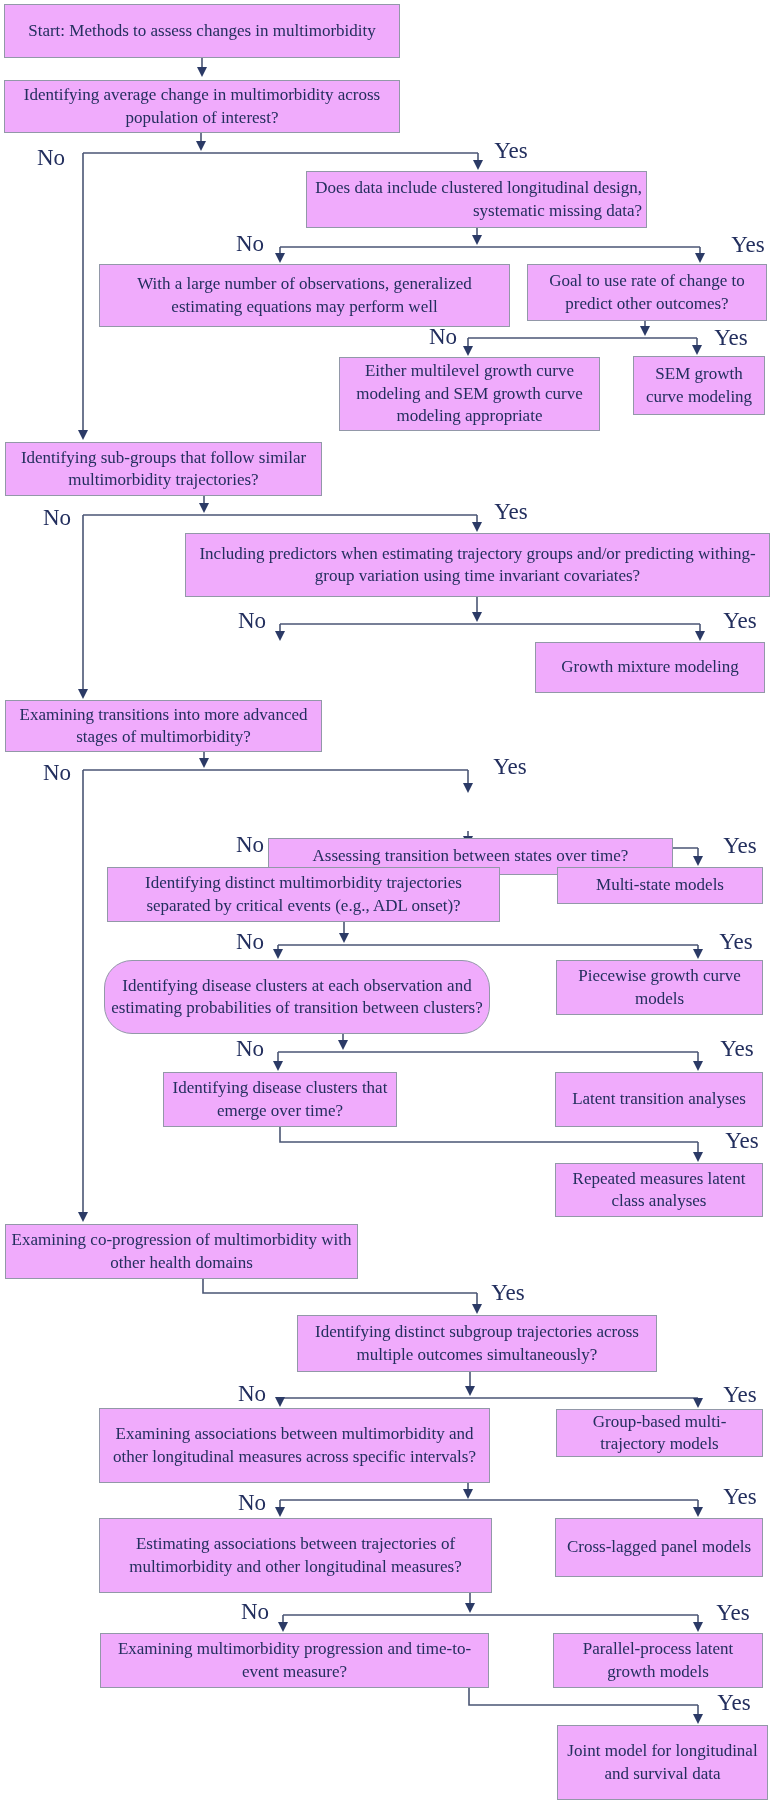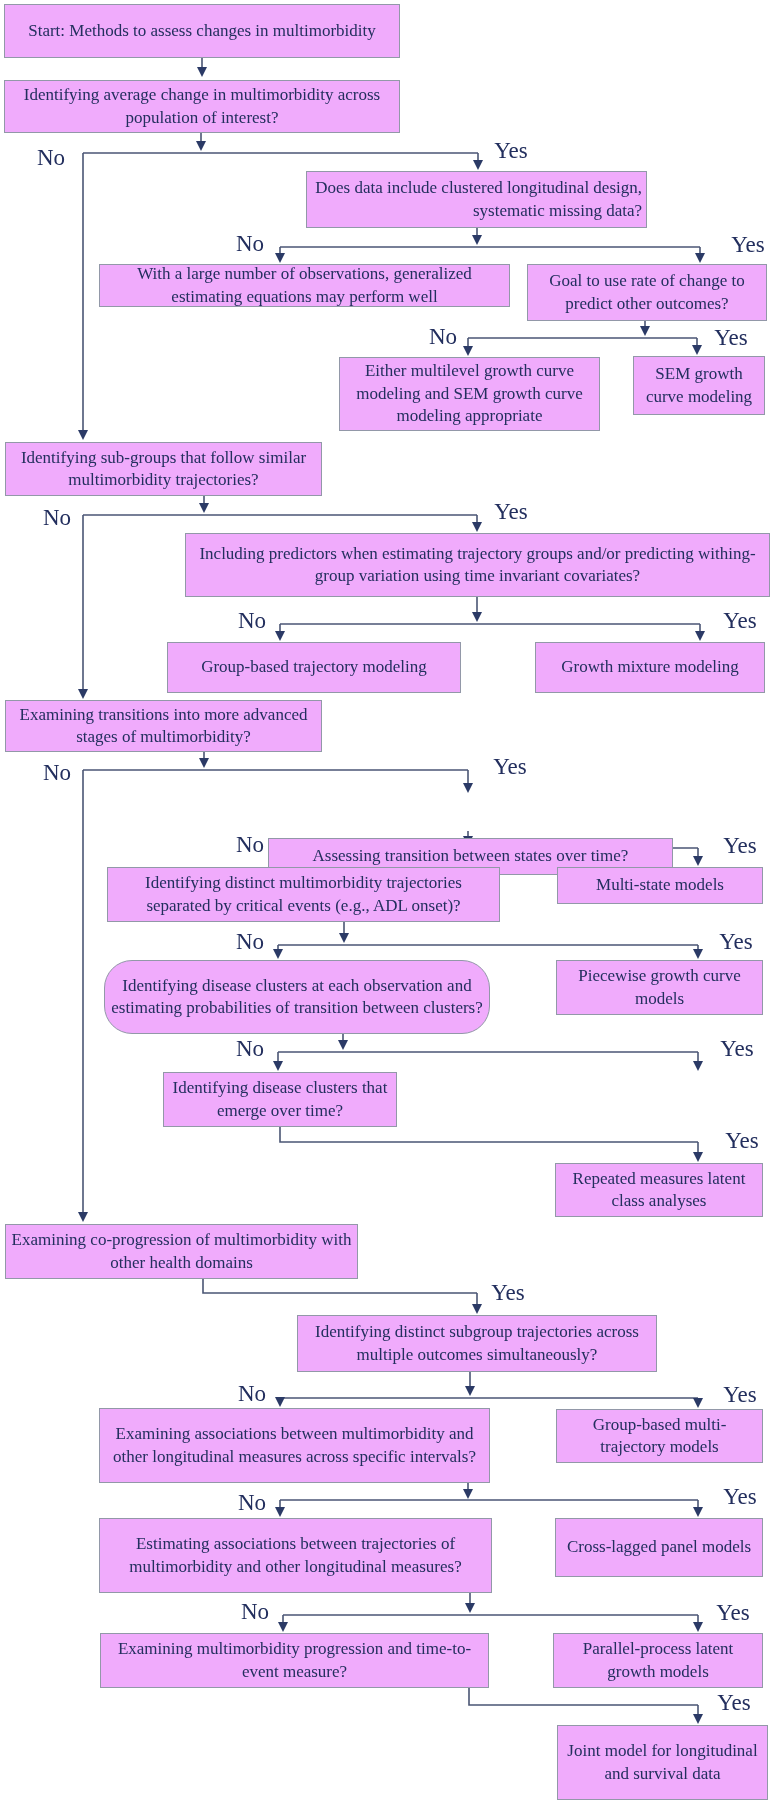--- a/index.html
+++ b/index.html
@@ -114,40 +114,40 @@
       <path d="M698,1615 V1630" marker-end="url(#ah)"></path>
 
       <path d="M469,1688 V1705 H698"></path>
       <path d="M698,1705 V1722" marker-end="url(#ah)"></path>
     </g>
   </svg>
 
   <div class="node" style="left:4px;top:4px;width:396px;height:54px;">Start: Methods to assess changes in multimorbidity</div>
   <div class="node" style="left:4px;top:80px;width:396px;height:53px;">Identifying average change in multimorbidity across population of interest?</div>
   <div class="node" style="left:306px;top:171px;width:341px;height:57px;text-align:right;">Does data include clustered longitudinal design, systematic missing data?</div>
-  <div class="node" style="left:99px;top:264px;width:411px;height:43px;">With a large number of observations, generalized estimating equations may perform well</div>
+  <div class="node" style="left:99px;top:264px;width:411px;height:63px;">With a large number of observations, generalized estimating equations may perform well</div>
   <div class="node" style="left:527px;top:264px;width:240px;height:57px;">Goal to use rate of change to predict other outcomes?</div>
   <div class="node" style="left:633px;top:356px;width:132px;height:59px;">SEM growth curve modeling</div>
   <div class="node" style="left:339px;top:357px;width:261px;height:74px;">Either multilevel growth curve modeling and SEM growth curve modeling appropriate</div>
   <div class="node" style="left:5px;top:442px;width:317px;height:54px;">Identifying sub-groups that follow similar multimorbidity trajectories?</div>
   <div class="node" style="left:185px;top:533px;width:585px;height:64px;">Including predictors when estimating trajectory groups and/or predicting withing-group variation using time invariant covariates?</div>
-  <div class="node" style="left:167px;top:642px;width:294px;height:51px;">Group-based trajectory modeling</div>
   <div class="node" style="left:535px;top:642px;width:230px;height:51px;">Growth mixture modeling</div>
   <div class="node" style="left:5px;top:700px;width:317px;height:52px;">Examining transitions into more advanced stages of multimorbidity?</div>
   <div class="node" style="left:268px;top:794px;width:405px;height:37px;margin-top:44px;">Assessing transition between states over time?</div>
   <div class="node" style="left:107px;top:867px;width:393px;height:55px;">Identifying distinct multimorbidity trajectories separated by critical events (e.g., ADL onset)?</div>
   <div class="node" style="left:557px;top:867px;width:206px;height:37px;">Multi-state models</div>
   <div class="node" style="left:104px;top:960px;width:386px;height:74px;border-radius:28px;">Identifying disease clusters at each observation and estimating probabilities of transition between clusters?</div>
   <div class="node" style="left:556px;top:960px;width:207px;height:55px;">Piecewise growth curve models</div>
   <div class="node" style="left:163px;top:1072px;width:234px;height:55px;">Identifying disease clusters that emerge over time?</div>
+  <div class="node" style="left:555px;top:1072px;width:208px;height:55px;">Latent transition analyses</div>
   <div class="node" style="left:555px;top:1163px;width:208px;height:54px;">Repeated measures latent class analyses</div>
   <div class="node" style="left:5px;top:1224px;width:353px;height:55px;text-align:center;">Examining co-progression of multimorbidity with other health domains</div>
   <div class="node" style="left:297px;top:1315px;width:360px;height:57px;">Identifying distinct subgroup trajectories across multiple outcomes simultaneously?</div>
   <div class="node" style="left:99px;top:1408px;width:391px;height:75px;">Examining associations between multimorbidity and other longitudinal measures across specific intervals?</div>
-  <div class="node" style="left:556px;top:1409px;width:207px;height:54px;">Group-based multi-trajectory models</div>
+  <div class="node" style="left:556px;top:1409px;width:207px;height:48px;">Group-based multi-trajectory models</div>
   <div class="node" style="left:99px;top:1518px;width:393px;height:75px;">Estimating associations between trajectories of multimorbidity and other longitudinal measures?</div>
   <div class="node" style="left:555px;top:1518px;width:208px;height:59px;">Cross-lagged panel models</div>
   <div class="node" style="left:100px;top:1633px;width:389px;height:55px;">Examining multimorbidity progression and time-to-event measure?</div>
   <div class="node" style="left:553px;top:1633px;width:210px;height:55px;">Parallel-process latent growth models</div>
   <div class="node" style="left:557px;top:1725px;width:211px;height:75px;">Joint model for longitudinal and survival data</div>
 
   <div class="lbl" style="left:51px;top:157px;">No</div>
   <div class="lbl" style="left:511px;top:150px;">Yes</div>
   <div class="lbl" style="left:250px;top:243px;">No</div>
   <div class="lbl" style="left:748px;top:244px;">Yes</div>

